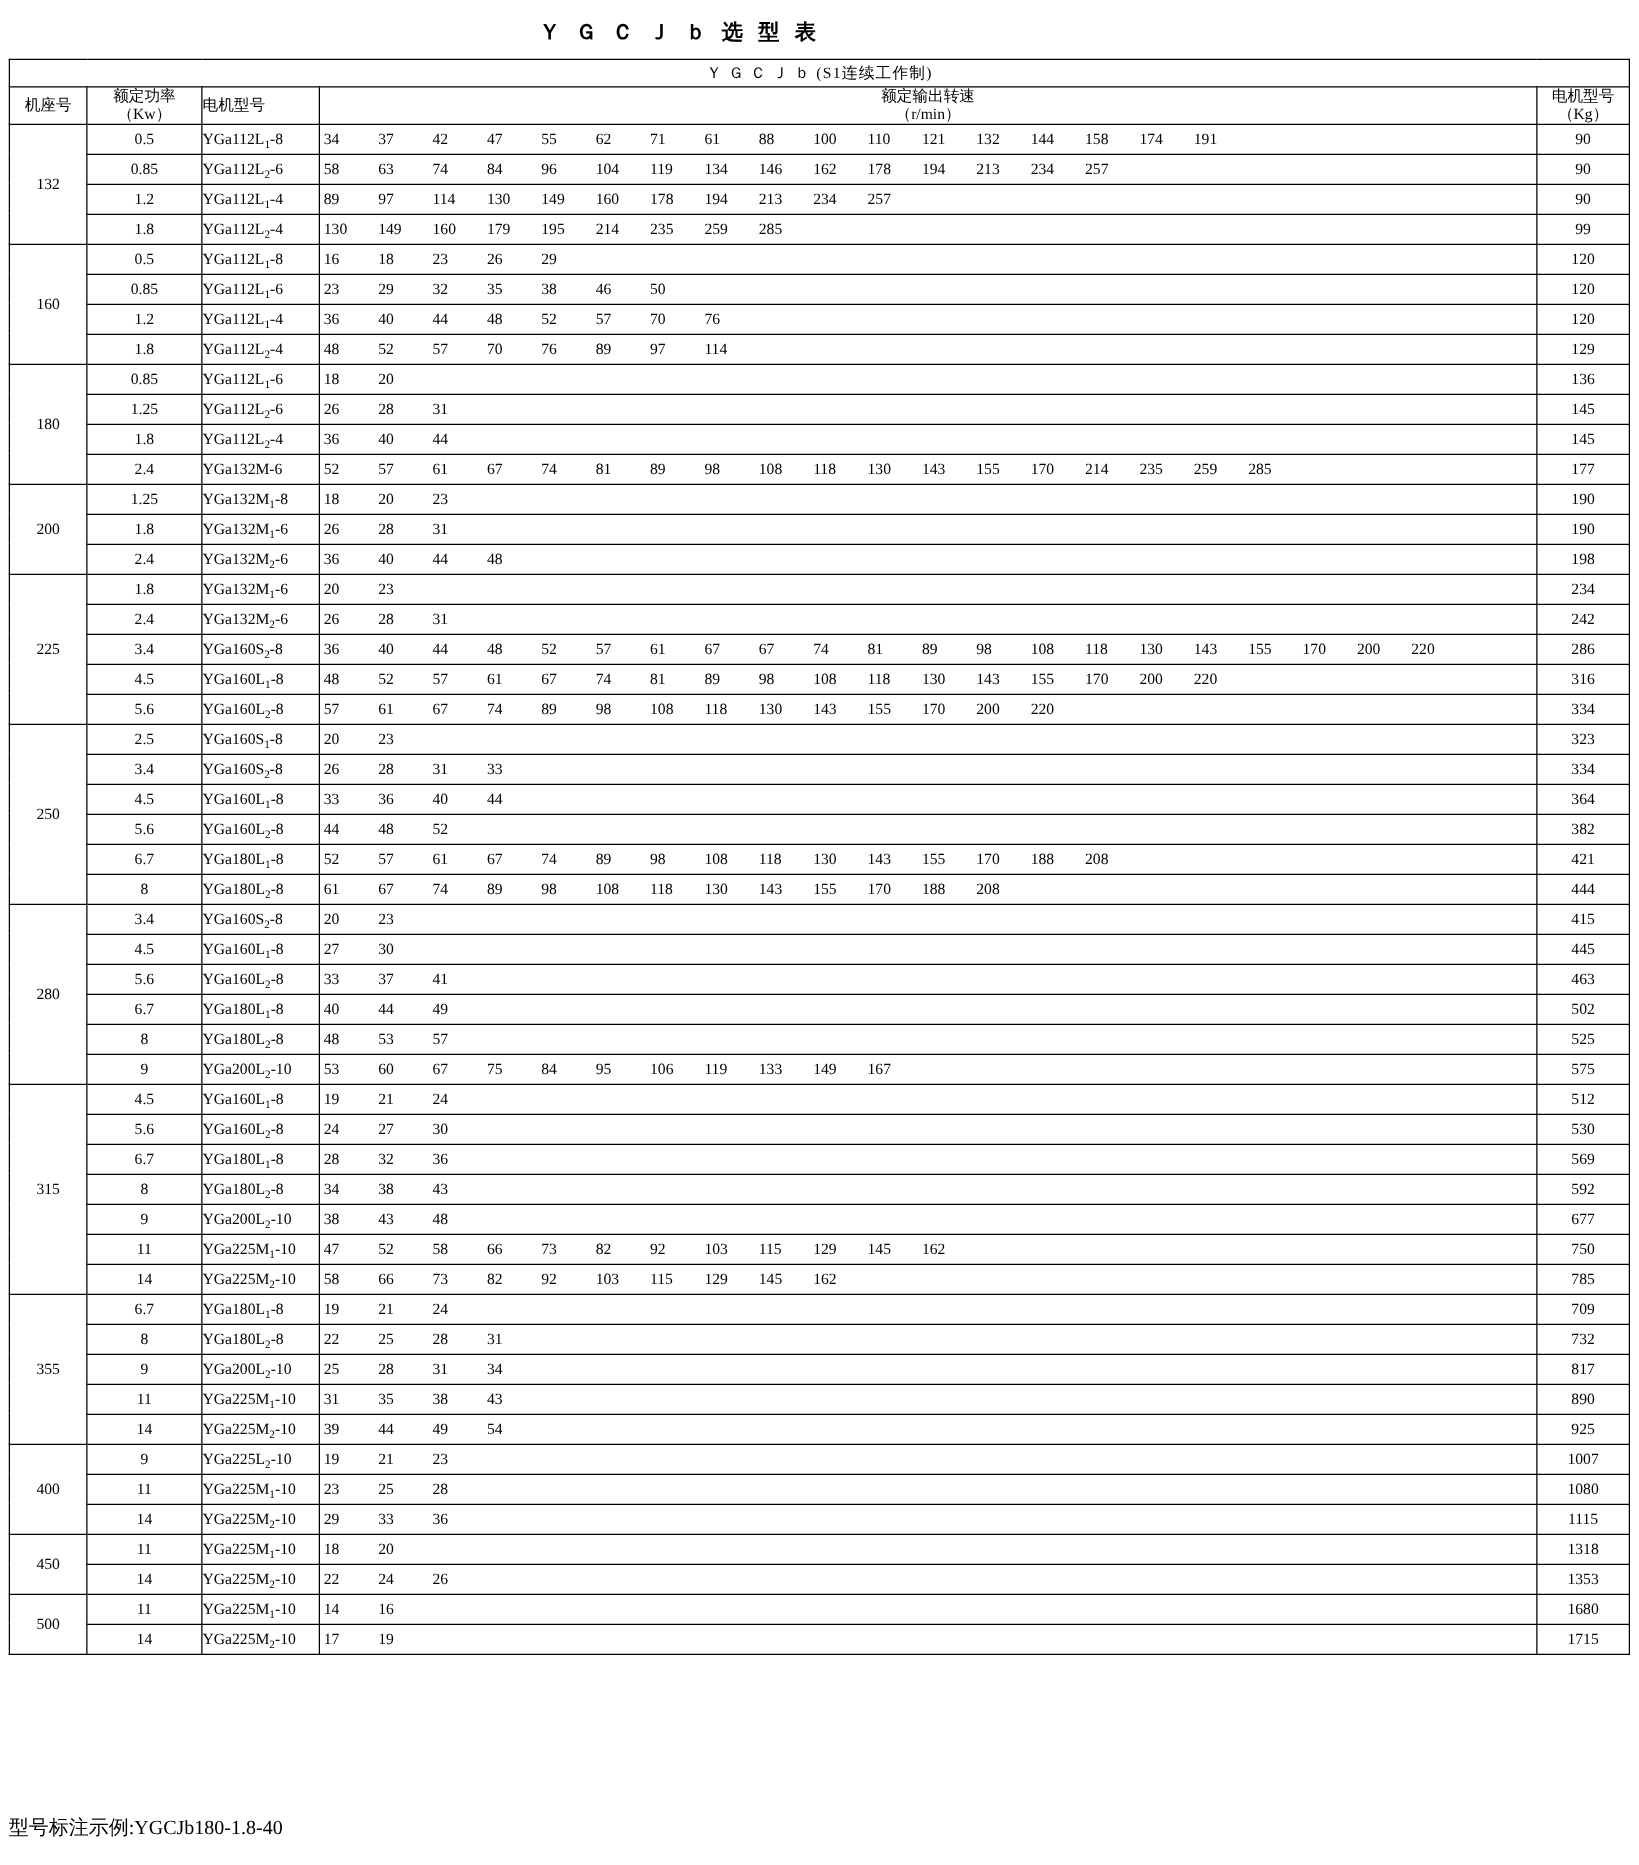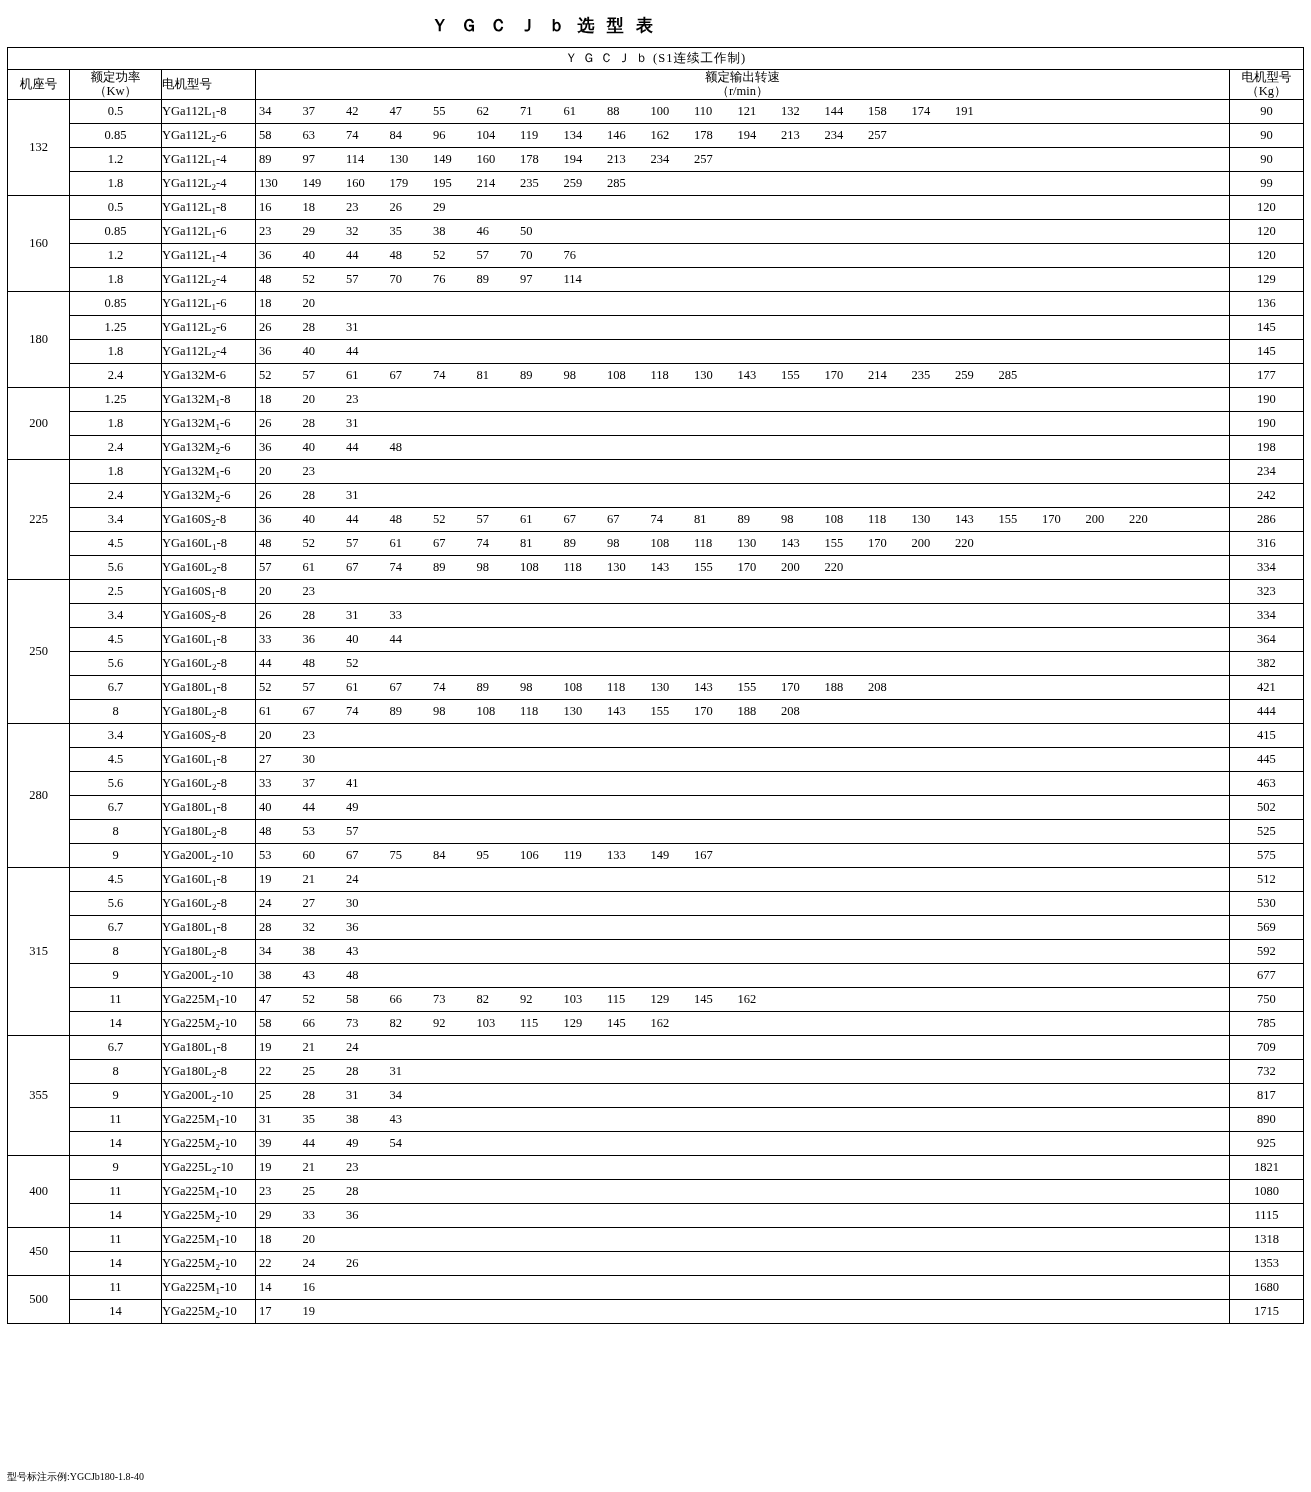--- a/index.html
+++ b/index.html
@@ -87,22 +87,22 @@
     white-space: nowrap;
   }
   .group-cell {
     text-align: center;
     vertical-align: middle;
     font-size: 13px;
   }
   .footnote {
     position: absolute;
     left: 7px;
-    bottom: 8px;
-    font-size: 10px;
+    bottom: 19px;
+    font-size: 16px;
     font-family: "Liberation Serif", serif;
   }
   .rpm-head {
     position: relative;
     text-align: center;
   }
   .rpm-head .l1 { font-size: 12.5px; }
   .rpm-head .l2 { font-size: 12.5px; }
 </style>
 </head>
@@ -843,21 +843,21 @@
           <td class="group-cell frame-col" rowspan="3">400</td>
           <td class="power-col" style="text-align: center;">9</td>
           <td class="model-cell model-col">YGa225L<sub>2</sub>-10</td>
           <td class="speed-cell">
             <div class="speed-inner">
               <span class="sp">19</span>
               <span class="sp">21</span>
               <span class="sp">23</span>
             </div>
           </td>
-          <td class="weight-col">1821</td>
+          <td class="weight-col">1007</td>
         </tr>
         <tr>
           <td class="power-col" style="text-align: center;">11</td>
           <td class="model-cell model-col">YGa225M<sub>1</sub>-10</td>
           <td class="speed-cell">
             <div class="speed-inner">
               <span class="sp">23</span>
               <span class="sp">25</span>
               <span class="sp">28</span>
             </div>

